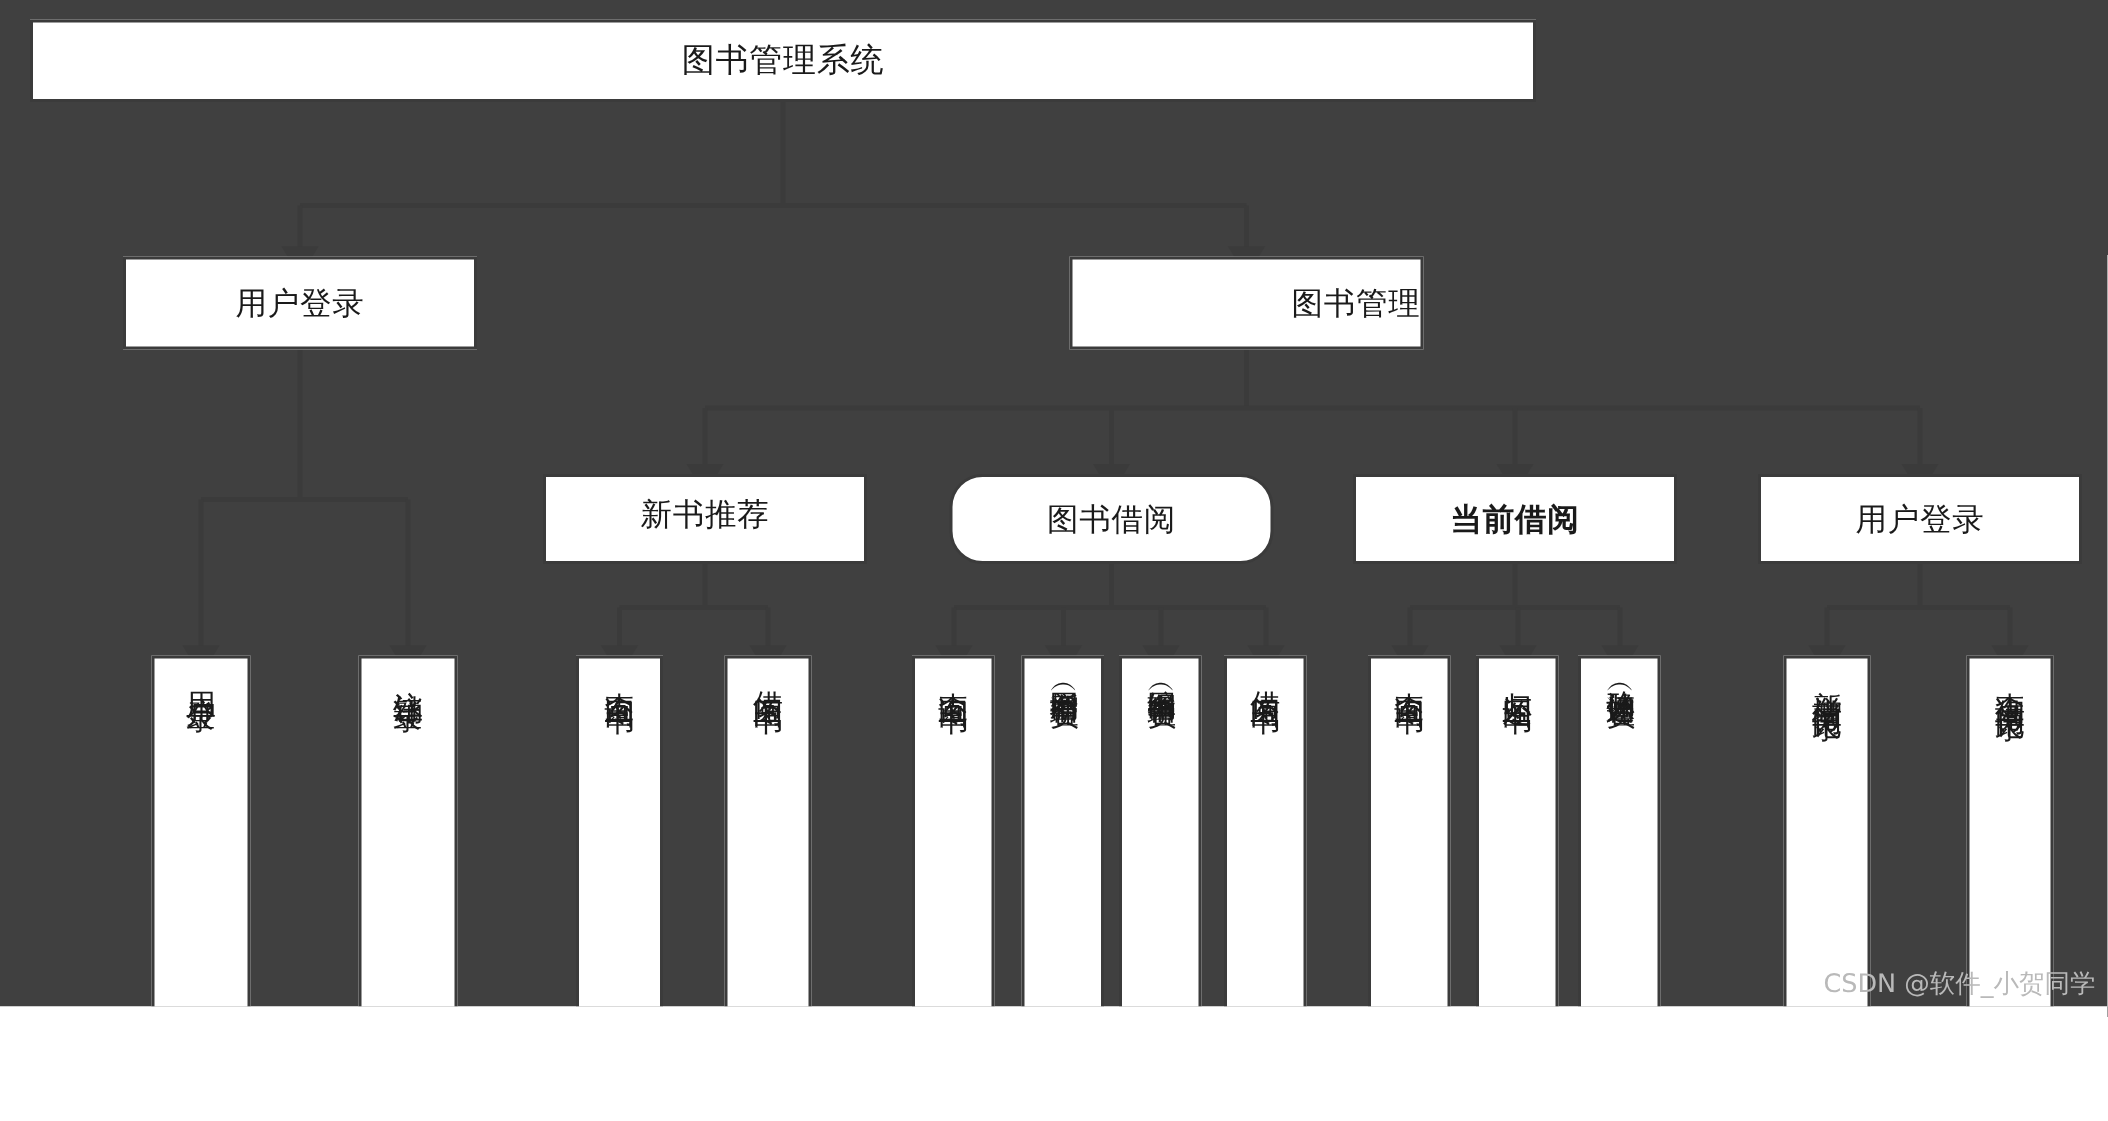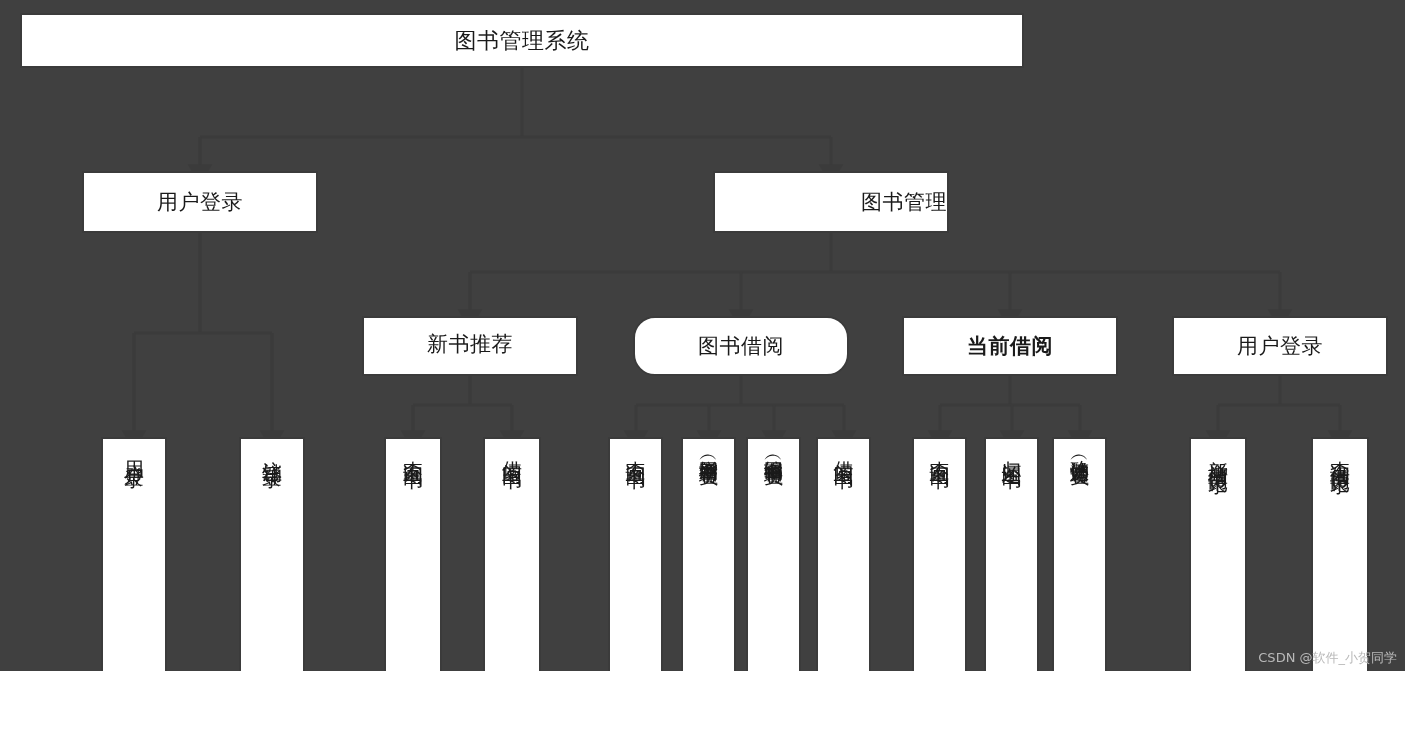--- a/index.html
+++ b/index.html
@@ -65,21 +65,21 @@
     max-height: 100%;
   }
   .node.vert.tall-text .label {
     font-size: 19px;
     letter-spacing: 1px;
   }
   #watermark {
     position: absolute;
     right: 8px;
     bottom: 4px;
-    font-size: 13px;
+    font-size: 17px;
     color: #b9b9b9;
     white-space: nowrap;
     user-select: none;
   }
 </style>
 </head>
 <body>
 
 <div id="diagram-root">
 

